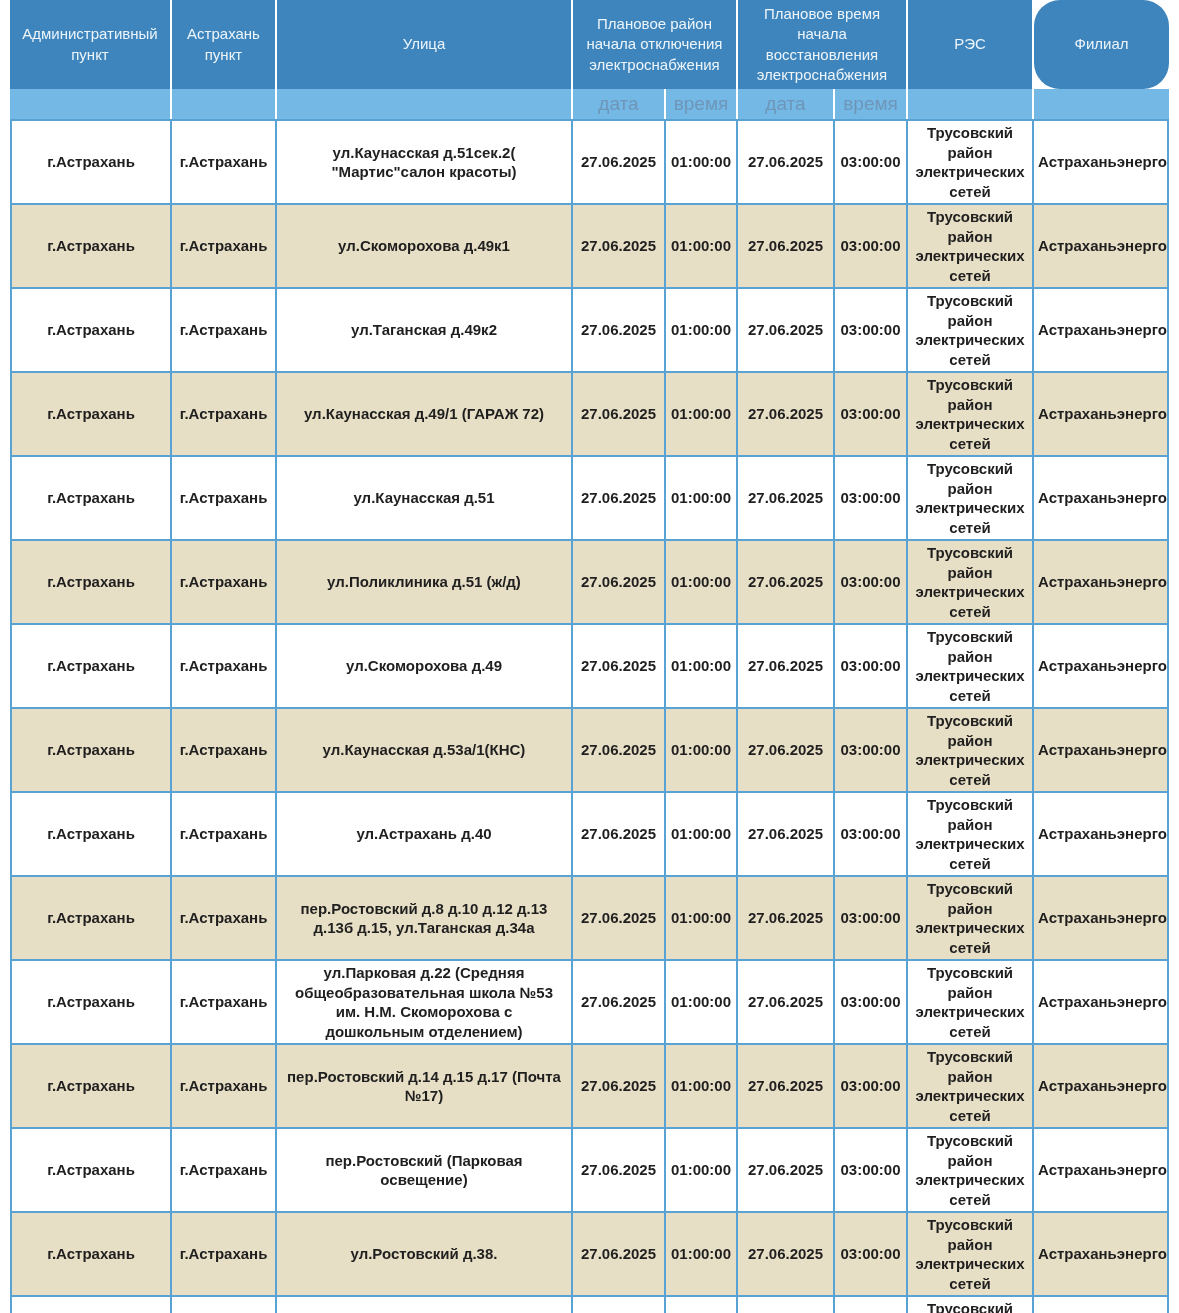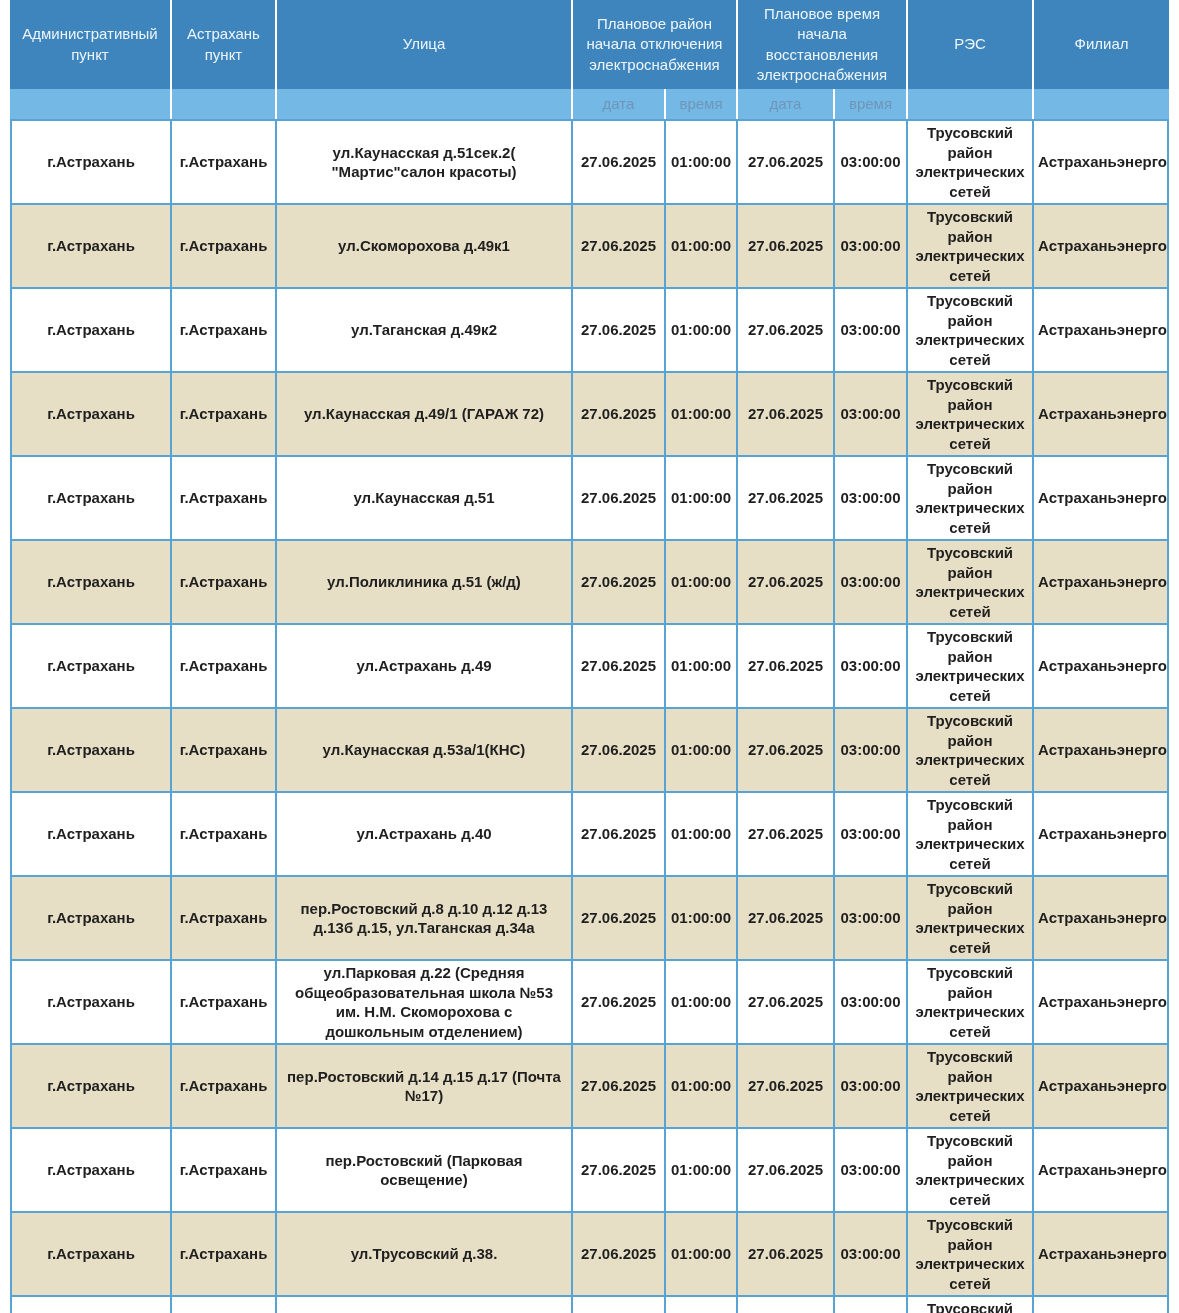--- a/index.html
+++ b/index.html
@@ -37,26 +37,26 @@
   thead th{
     background:var(--header-bg);
     color:var(--header-text);
     font-weight:400;
     font-size:15px;
     line-height:1.35;
     border-right:2px solid #ffffff;
     padding:4px 6px;
   }
   thead tr.header-main{height:88px;}
-  thead tr.header-main th:last-child{border-right:none;}
+  thead tr.header-main th:last-child{border-right:none;border-radius:26px;}
   thead tr.header-sub{height:30px;}
   thead tr.header-sub th{
     background:var(--subheader-bg);
     color:var(--subheader-text);
-    font-size:15px;
+    font-size:19px;
     font-weight:400;
     padding:2px 4px;
   }
   thead tr.header-sub th:last-child{border-right:none;}
   tbody tr{height:80px;}
   tbody td{
     background:var(--row-bg);
     color:var(--cell-text);
     font-size:15px;
     font-weight:700;
@@ -171,21 +171,21 @@
     <td class="cell-date">27.06.2025</td>
     <td class="cell-time">01:00:00</td>
     <td class="cell-date">27.06.2025</td>
     <td class="cell-time">03:00:00</td>
     <td class="cell-res">Трусовский район электрических сетей</td>
     <td class="cell-branch">Астраханьэнерго</td>
   </tr>
         <tr>
     <td class="cell-admin">г.Астрахань</td>
     <td class="cell-settlement">г.Астрахань</td>
-    <td class="cell-street">ул.Астрахань д.49</td>
+    <td class="cell-street">ул.Скоморохова д.49</td>
     <td class="cell-date">27.06.2025</td>
     <td class="cell-time">01:00:00</td>
     <td class="cell-date">27.06.2025</td>
     <td class="cell-time">03:00:00</td>
     <td class="cell-res">Трусовский район электрических сетей</td>
     <td class="cell-branch">Астраханьэнерго</td>
   </tr>
         <tr>
     <td class="cell-admin">г.Астрахань</td>
     <td class="cell-settlement">г.Астрахань</td>
@@ -248,21 +248,21 @@
     <td class="cell-date">27.06.2025</td>
     <td class="cell-time">01:00:00</td>
     <td class="cell-date">27.06.2025</td>
     <td class="cell-time">03:00:00</td>
     <td class="cell-res">Трусовский район электрических сетей</td>
     <td class="cell-branch">Астраханьэнерго</td>
   </tr>
         <tr>
     <td class="cell-admin">г.Астрахань</td>
     <td class="cell-settlement">г.Астрахань</td>
-    <td class="cell-street">ул.Трусовский д.38.</td>
+    <td class="cell-street">ул.Ростовский д.38.</td>
     <td class="cell-date">27.06.2025</td>
     <td class="cell-time">01:00:00</td>
     <td class="cell-date">27.06.2025</td>
     <td class="cell-time">03:00:00</td>
     <td class="cell-res">Трусовский район электрических сетей</td>
     <td class="cell-branch">Астраханьэнерго</td>
   </tr>
         <tr>
     <td class="cell-admin">г.Астрахань</td>
     <td class="cell-settlement">г.Астрахань</td>

